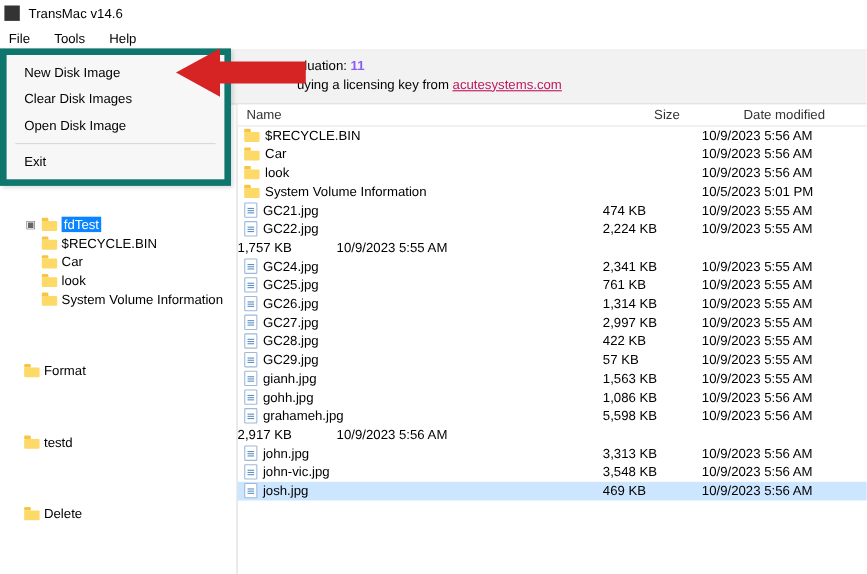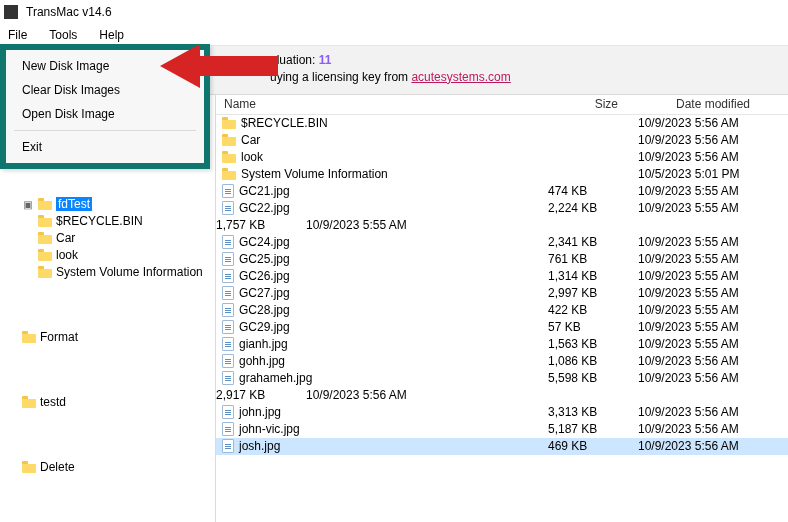--- a/index.html
+++ b/index.html
@@ -416,21 +416,21 @@
             <span>john.jpg</span>
           </div>
           <div class="sizecell">3,313 KB</div>
           <div class="datecell">10/9/2023 5:56 AM</div>
         </div>
         <div class="list-row">
           <div class="namecell">
             <span class="icon-file"></span>
             <span>john-vic.jpg</span>
           </div>
-          <div class="sizecell">5,187 KB</div>
+          <div class="sizecell">3,548 KB</div>
           <div class="datecell">10/9/2023 5:56 AM</div>
         </div>
         <div class="list-row selected">
           <div class="namecell">
             <span class="icon-file"></span>
             <span>josh.jpg</span>
           </div>
           <div class="sizecell">469 KB</div>
           <div class="datecell">10/9/2023 5:56 AM</div>
         </div>

